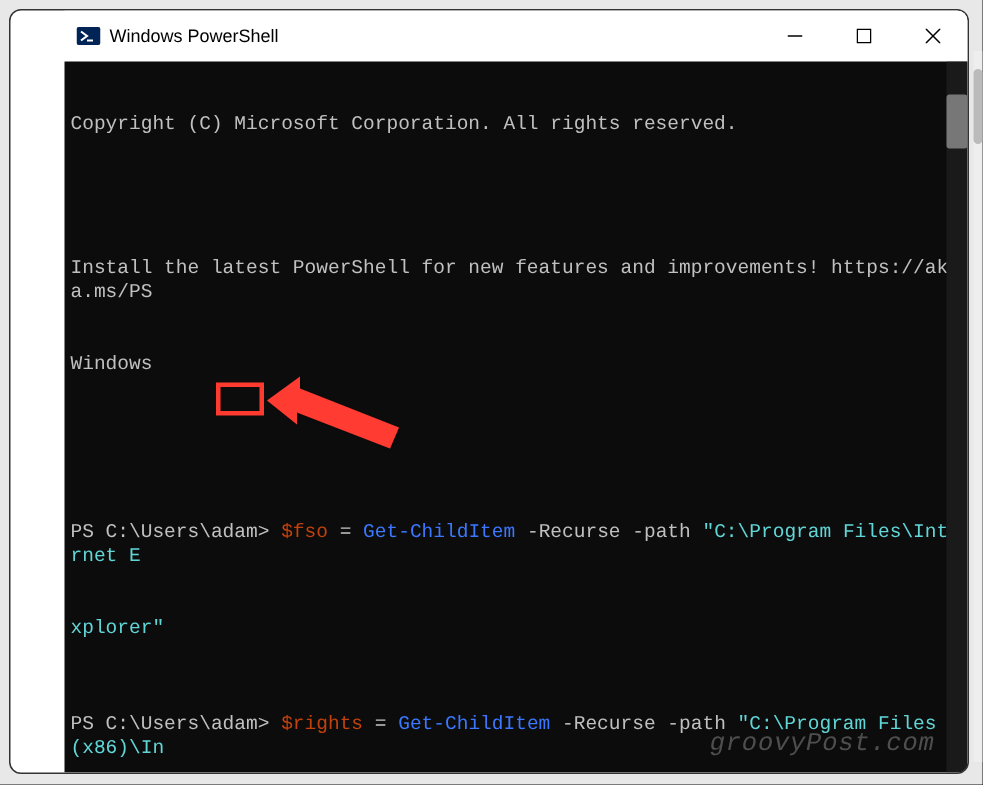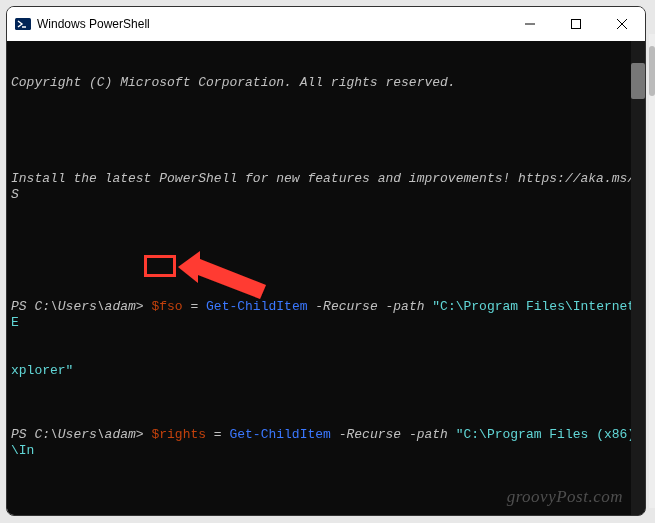--- a/index.html
+++ b/index.html
@@ -13,20 +13,21 @@
       position: relative;
     }
     .window {
       background: #fff;
       border: 1px solid #333;
       border-radius: 8px;
       width: 640px;
       height: 510px;
       overflow: hidden;
       position: relative;
+      padding-left: 36px;
     }
     .titlebar {
       display: flex;
       align-items: center;
       height: 34px;
       background: #fff;
       padding-left: 8px;
     }
     .title-icon {
       width: 16px;
@@ -59,21 +60,21 @@
       color: #cccccc;
       font-family: Consolas, "Courier New", monospace;
       font-size: 13px;
       line-height: 16px;
       padding: 2px 2px 2px 4px;
       height: calc(100% - 34px);
       position: relative;
       white-space: pre;
       overflow: hidden;
     }
-    .gray { color: #c0c0c0; font-style: italic; }
+    .gray { color: #c0c0c0; }
     .yellow { color: #c2410c; }
     .blue { color: #3b78ff; margin-top: 35px; }
     .cyan { color: #61d6d6; }
     .scrollbar {
       position: absolute;
       right: 0;
       top: 0;
       bottom: 0;
       width: 14px;
       background: #1a1a1a;
@@ -82,21 +83,21 @@
       position: absolute;
       width: 14px;
       background: #777;
       border-radius: 2px;
     }
     .watermark {
       position: absolute;
       bottom: 10px;
       right: 22px;
       color: #6a6a6a;
-      font-family: Liberation Serif, serif;
+      font-family: Liberation Mono, monospace;
       font-style: italic;
       font-size: 17px;
       letter-spacing: 0.5px;
       opacity: 0.7;
     }
     .highlight-box {
       position: absolute;
       border: 3px solid #ff3b30;
       pointer-events: none;
     }
@@ -156,20 +157,21 @@
             <path d="M0 0 L10 10 M10 0 L0 10" stroke="#000" stroke-width="1"></path>
           </svg>
       </div>
     </div>
   </div>
 
   <div class="console">
     <pre class="ln gray">Copyright (C) Microsoft Corporation. All rights reserved.</pre>
     <pre class="ln"> </pre>
     <pre class="ln gray">Install the latest PowerShell for new features and improvements! https://aka.ms/PS</pre>
+    <pre class="ln gray">Windows</pre>
     <pre class="ln"> </pre>
 
     <pre class="ln"><span class="gray">PS C:\Users\adam&gt;</span><span class="gray"> </span><span class="yellow">$fso</span><span class="gray"> = </span><span class="blue">Get-ChildItem</span><span class="gray"> -Recurse</span><span class="gray"> -path </span><span class="cyan">"C:\Program Files\Internet E</span></pre>
     <pre class="ln"><span class="cyan">xplorer"</span></pre>
 
     <pre class="ln"><span class="gray">PS C:\Users\adam&gt;</span><span class="gray"> </span><span class="yellow">$rights</span><span class="gray"> = </span><span class="blue">Get-ChildItem</span><span class="gray"> -Recurse</span><span class="gray"> -path </span><span class="cyan">"C:\Program Files (x86)\In</span></pre>
     
 
     
     

